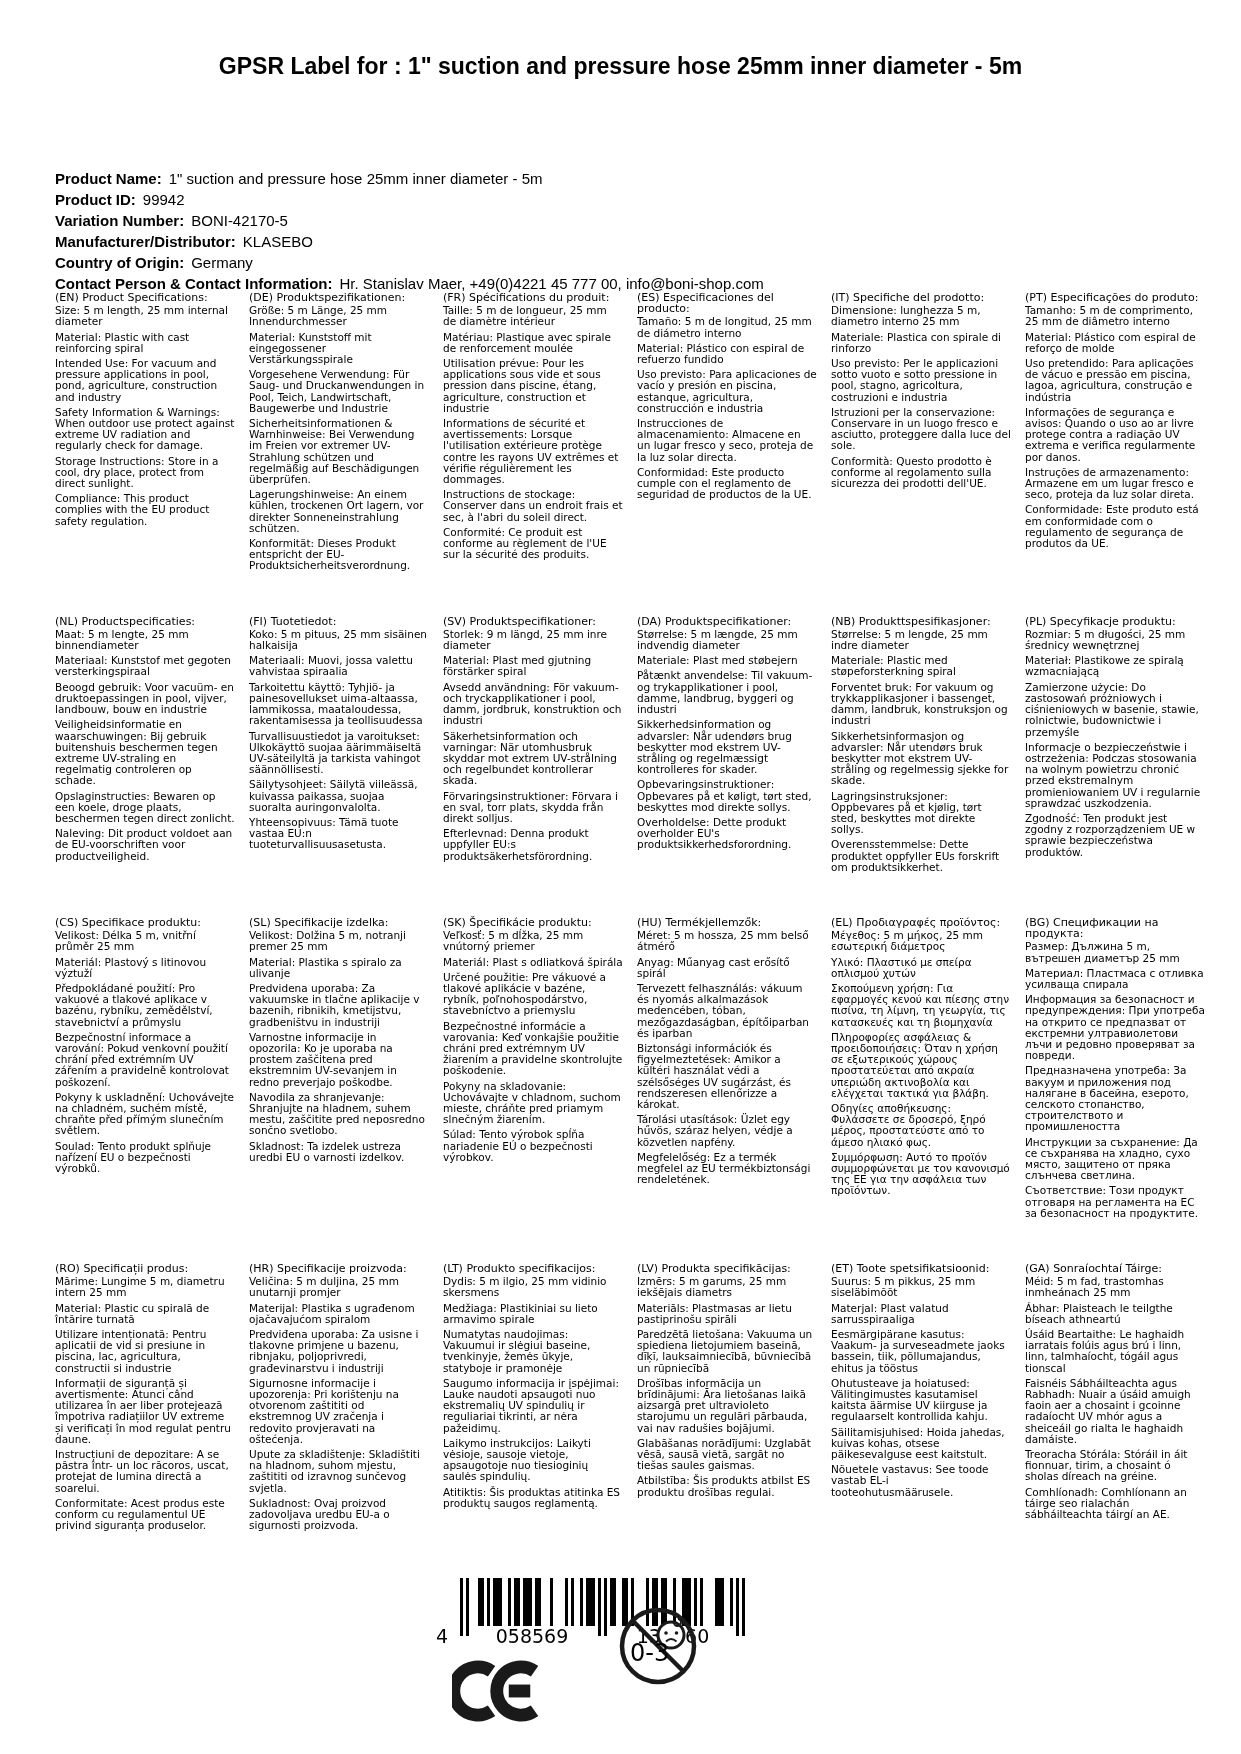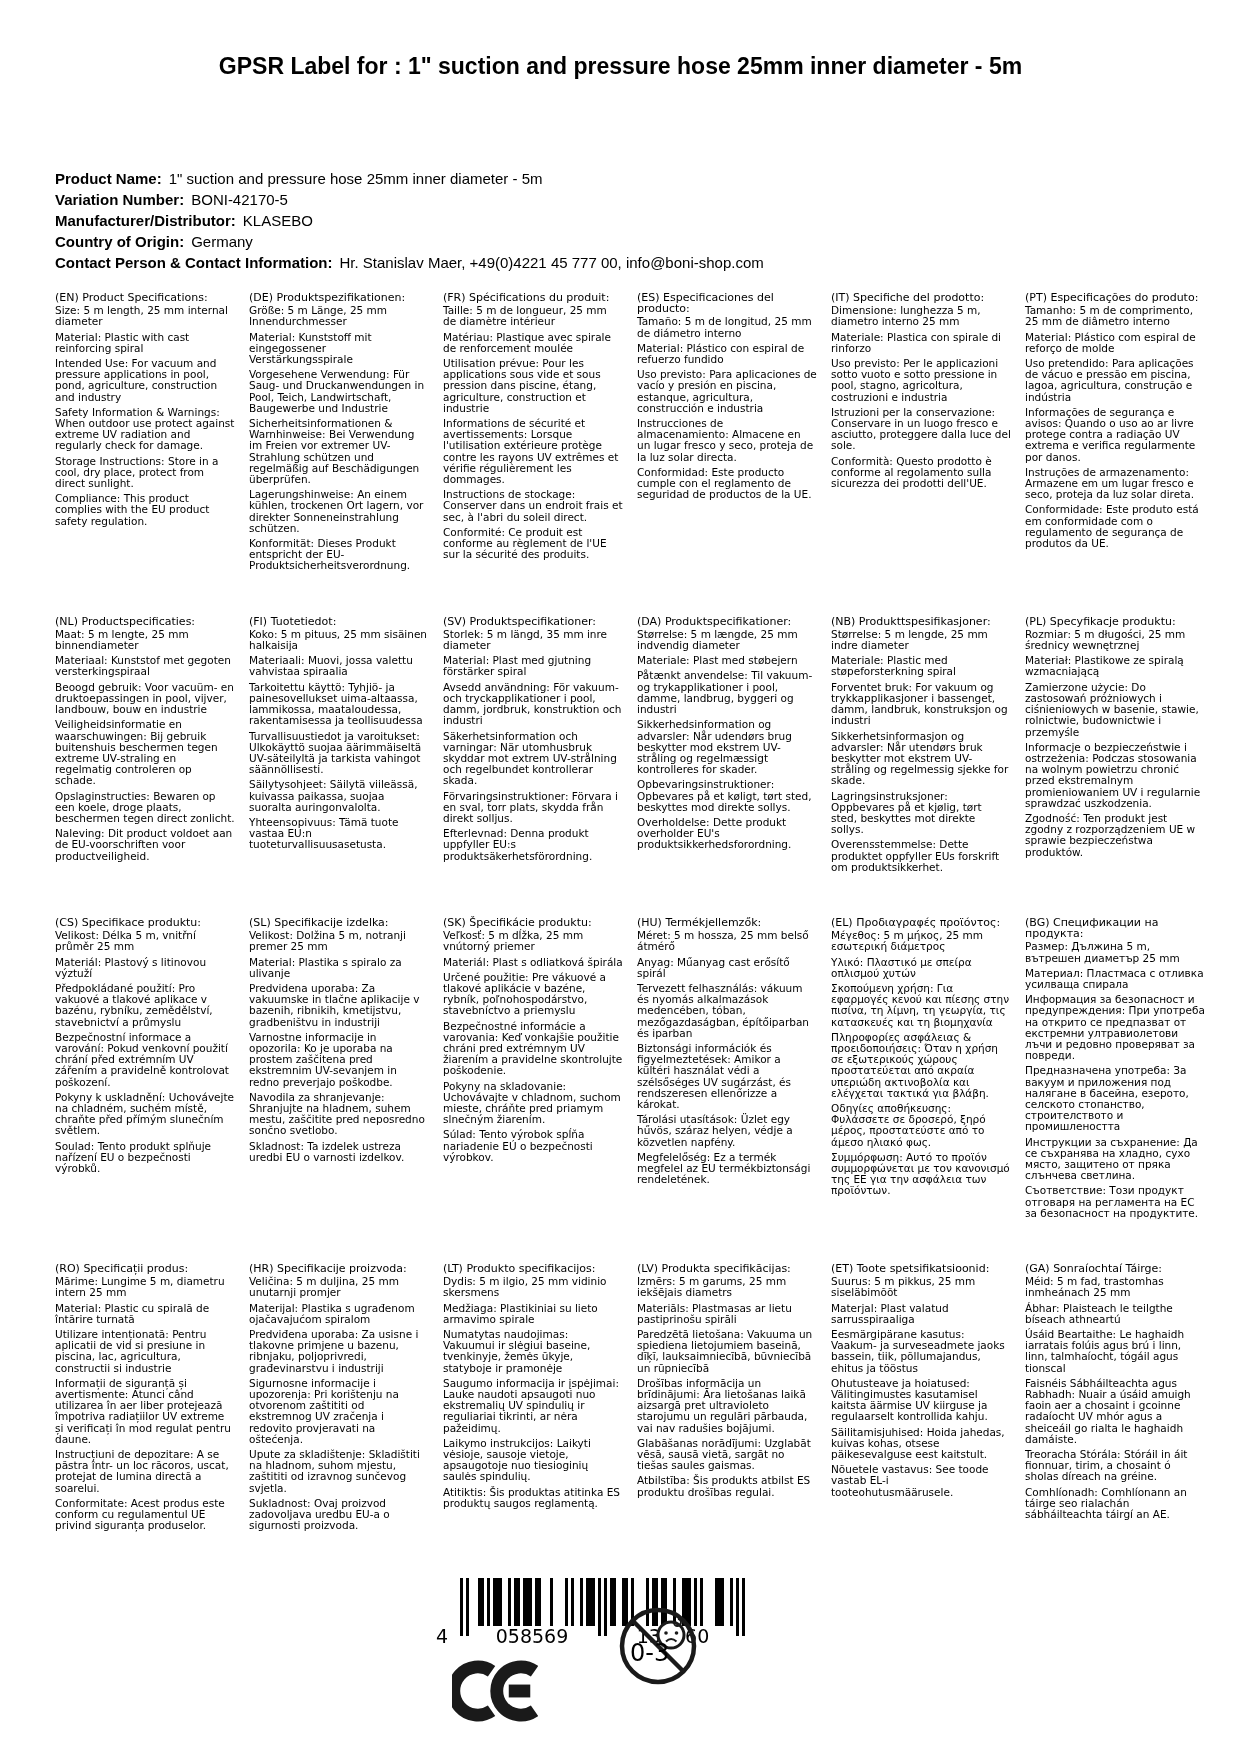--- a/index.html
+++ b/index.html
@@ -32,20 +32,21 @@
   .ce-wrap{position:absolute;left:452px;top:1658px;}
   .age-wrap{position:absolute;left:618px;top:1606px;}
 </style>
 </head>
 <body>
 
 <div class="page-title">GPSR Label for : 1" suction and pressure hose 25mm inner diameter - 5m</div>
 
 <div class="product-info">
     <div class="info-row"><span class="info-label">Product Name:</span><span>1" suction and pressure hose 25mm inner diameter - 5m</span></div>
+    <div class="info-row"><span class="info-label">Product ID:</span><span>99942</span></div>
     <div class="info-row"><span class="info-label">Variation Number:</span><span>BONI-42170-5</span></div>
     <div class="info-row"><span class="info-label">Manufacturer/Distributor:</span><span>KLASEBO</span></div>
     <div class="info-row"><span class="info-label">Country of Origin:</span><span>Germany</span></div>
     <div class="info-row"><span class="info-label">Contact Person &amp; Contact Information:</span><span>Hr. Stanislav Maer, +49(0)4221 45 777 00, info@boni-shop.com</span></div>
   </div>
 
 <div class="spec-grid">
     <div class="spec-block">
       <div class="spec-heading">(EN) Product Specifications:</div>
       <p>Size: 5 m length, 25 mm internal diameter</p>
@@ -111,21 +112,21 @@
       <div class="spec-heading">(FI) Tuotetiedot:</div>
       <p>Koko: 5 m pituus, 25 mm sisäinen halkaisija</p>
       <p>Materiaali: Muovi, jossa valettu vahvistaa spiraalia</p>
       <p>Tarkoitettu käyttö: Tyhjiö- ja painesovellukset uima-altaassa, lammikossa, maataloudessa, rakentamisessa ja teollisuudessa</p>
       <p>Turvallisuustiedot ja varoitukset: Ulkokäyttö suojaa äärimmäiseltä UV-säteilyltä ja tarkista vahingot säännöllisesti.</p>
       <p>Säilytysohjeet: Säilytä viileässä, kuivassa paikassa, suojaa suoralta auringonvalolta.</p>
       <p>Yhteensopivuus: Tämä tuote vastaa EU:n tuoteturvallisuusasetusta.</p>
     </div>
     <div class="spec-block">
       <div class="spec-heading">(SV) Produktspecifikationer:</div>
-      <p>Storlek: 5 m längd, 35 mm inre diameter</p>
+      <p>Storlek: 9 m längd, 25 mm inre diameter</p>
       <p>Material: Plast med gjutning förstärker spiral</p>
       <p>Avsedd användning: För vakuum- och tryckapplikationer i pool, damm, jordbruk, konstruktion och industri</p>
       <p>Säkerhetsinformation och varningar: När utomhusbruk skyddar mot extrem UV-strålning och regelbundet kontrollerar skada.</p>
       <p>Förvaringsinstruktioner: Förvara i en sval, torr plats, skydda från direkt solljus.</p>
       <p>Efterlevnad: Denna produkt uppfyller EU:s produktsäkerhetsförordning.</p>
     </div>
     <div class="spec-block">
       <div class="spec-heading">(DA) Produktspecifikationer:</div>
       <p>Størrelse: 5 m længde, 25 mm indvendig diameter</p>
       <p>Materiale: Plast med støbejern</p>

